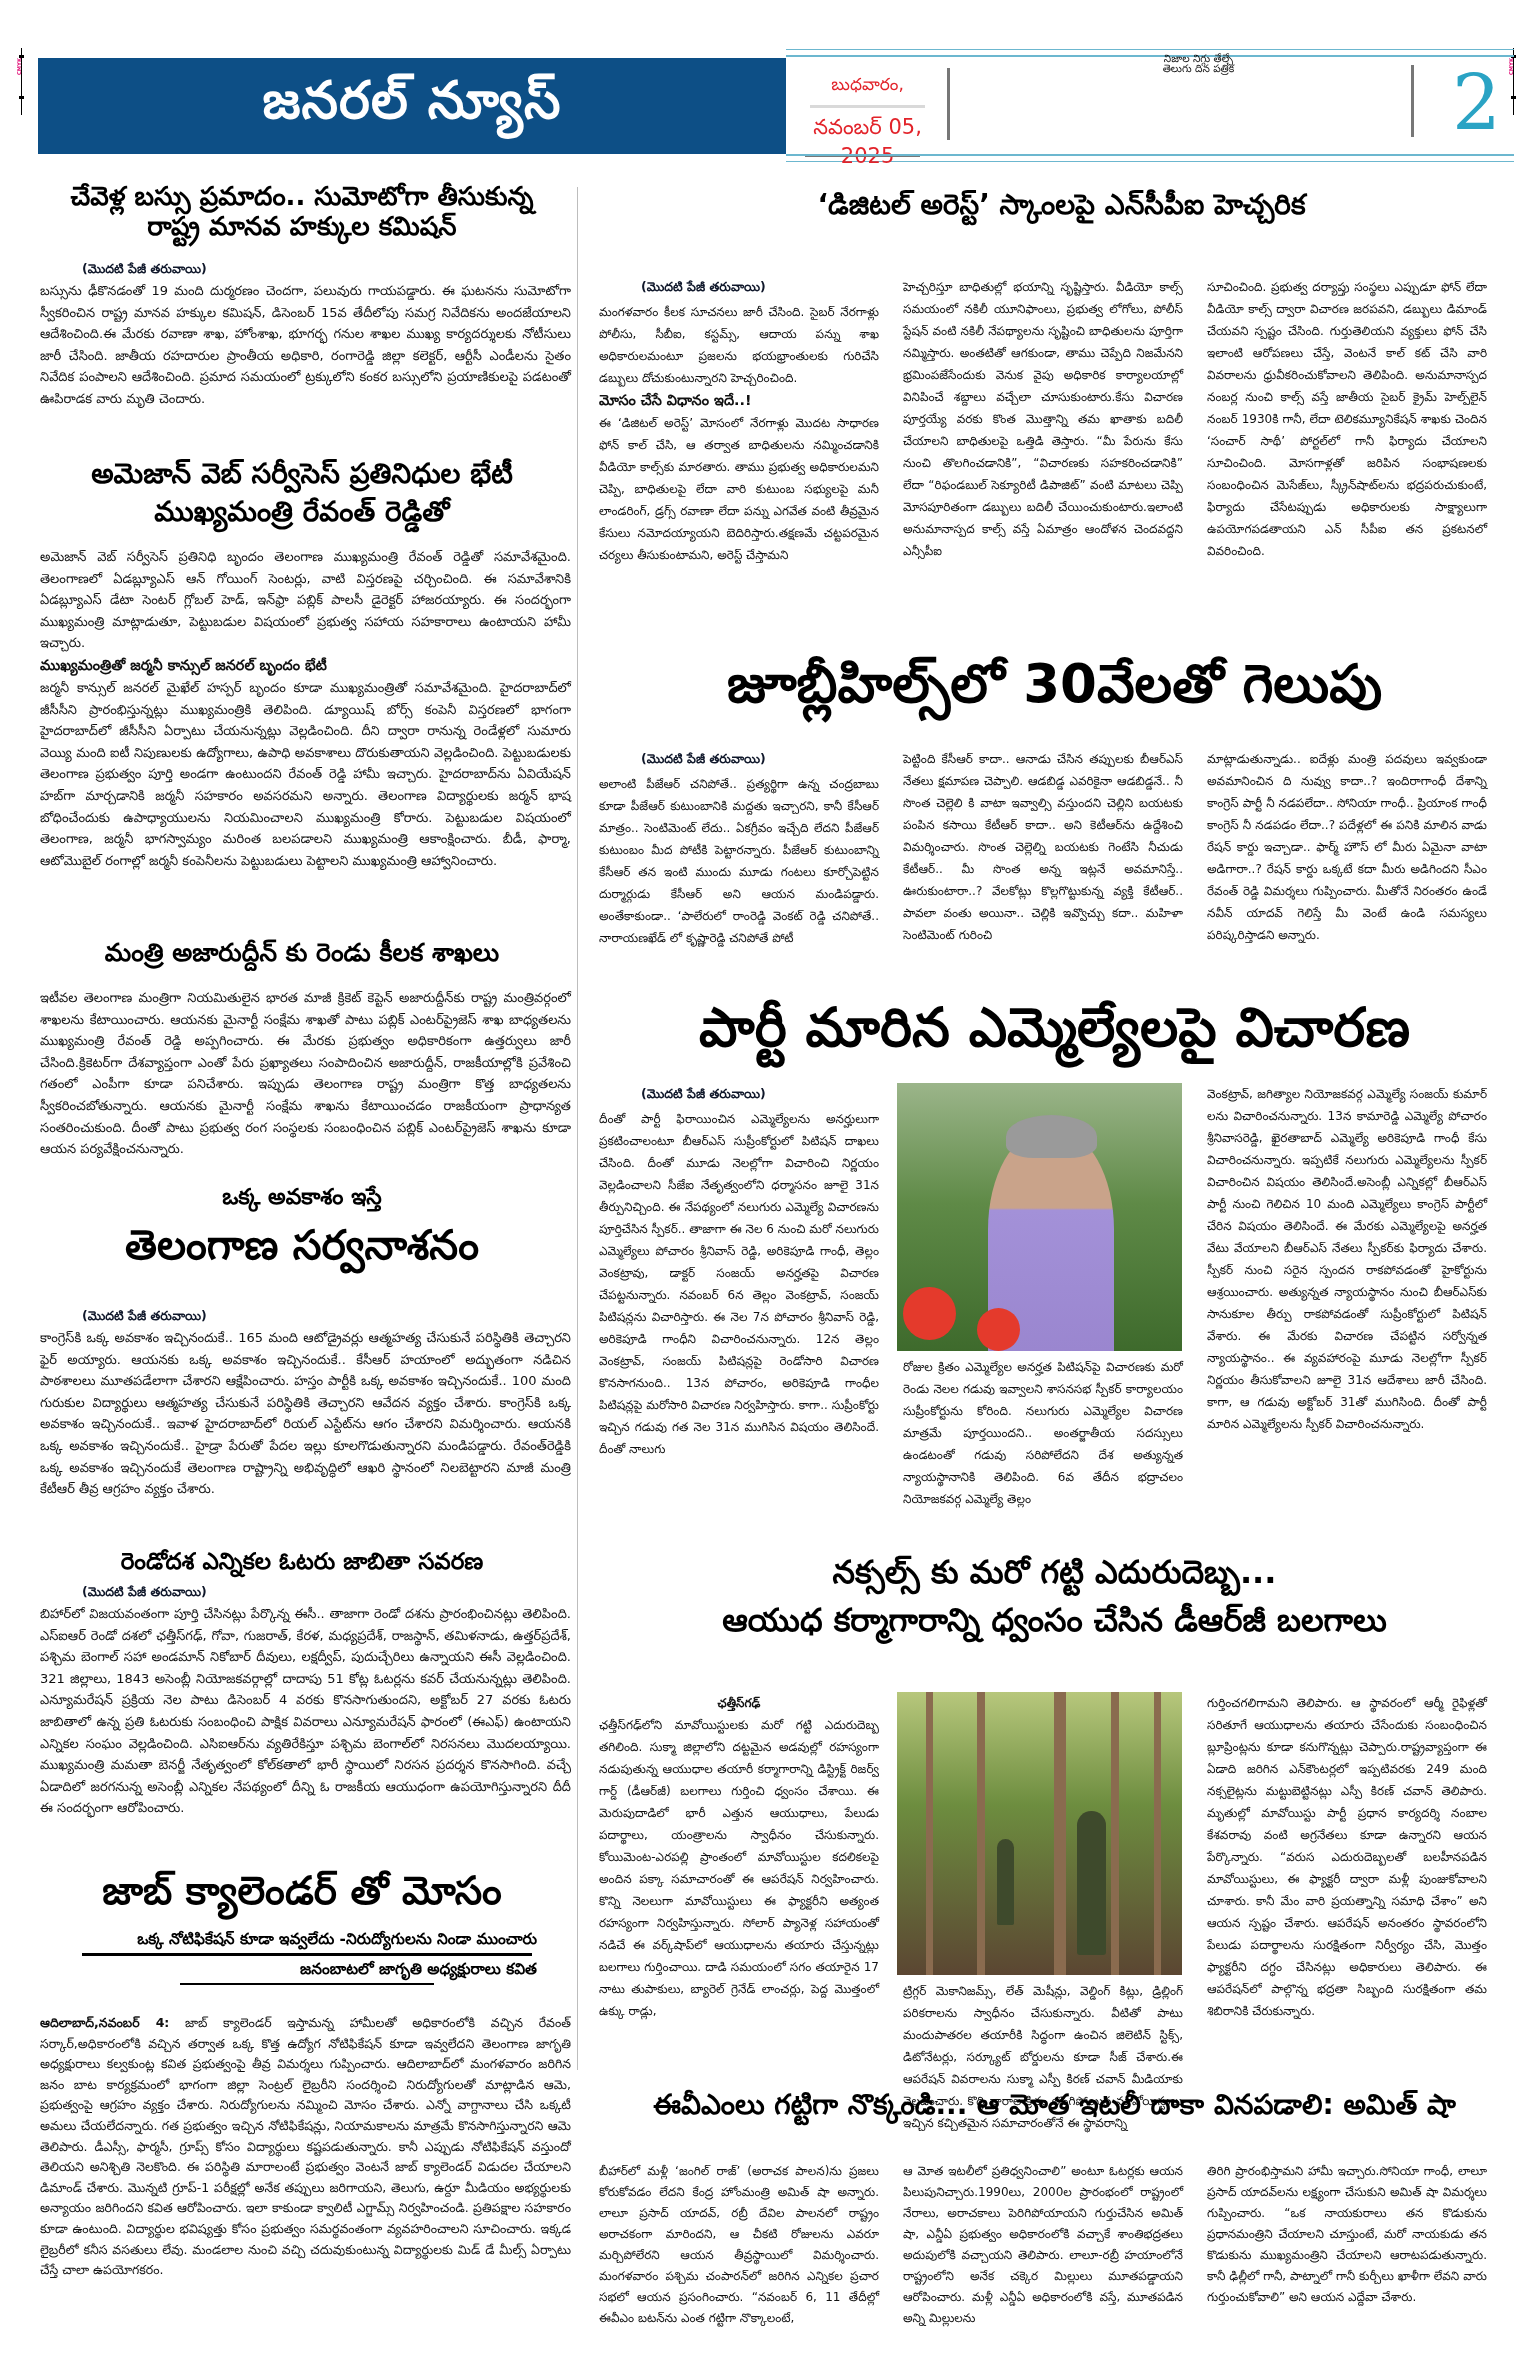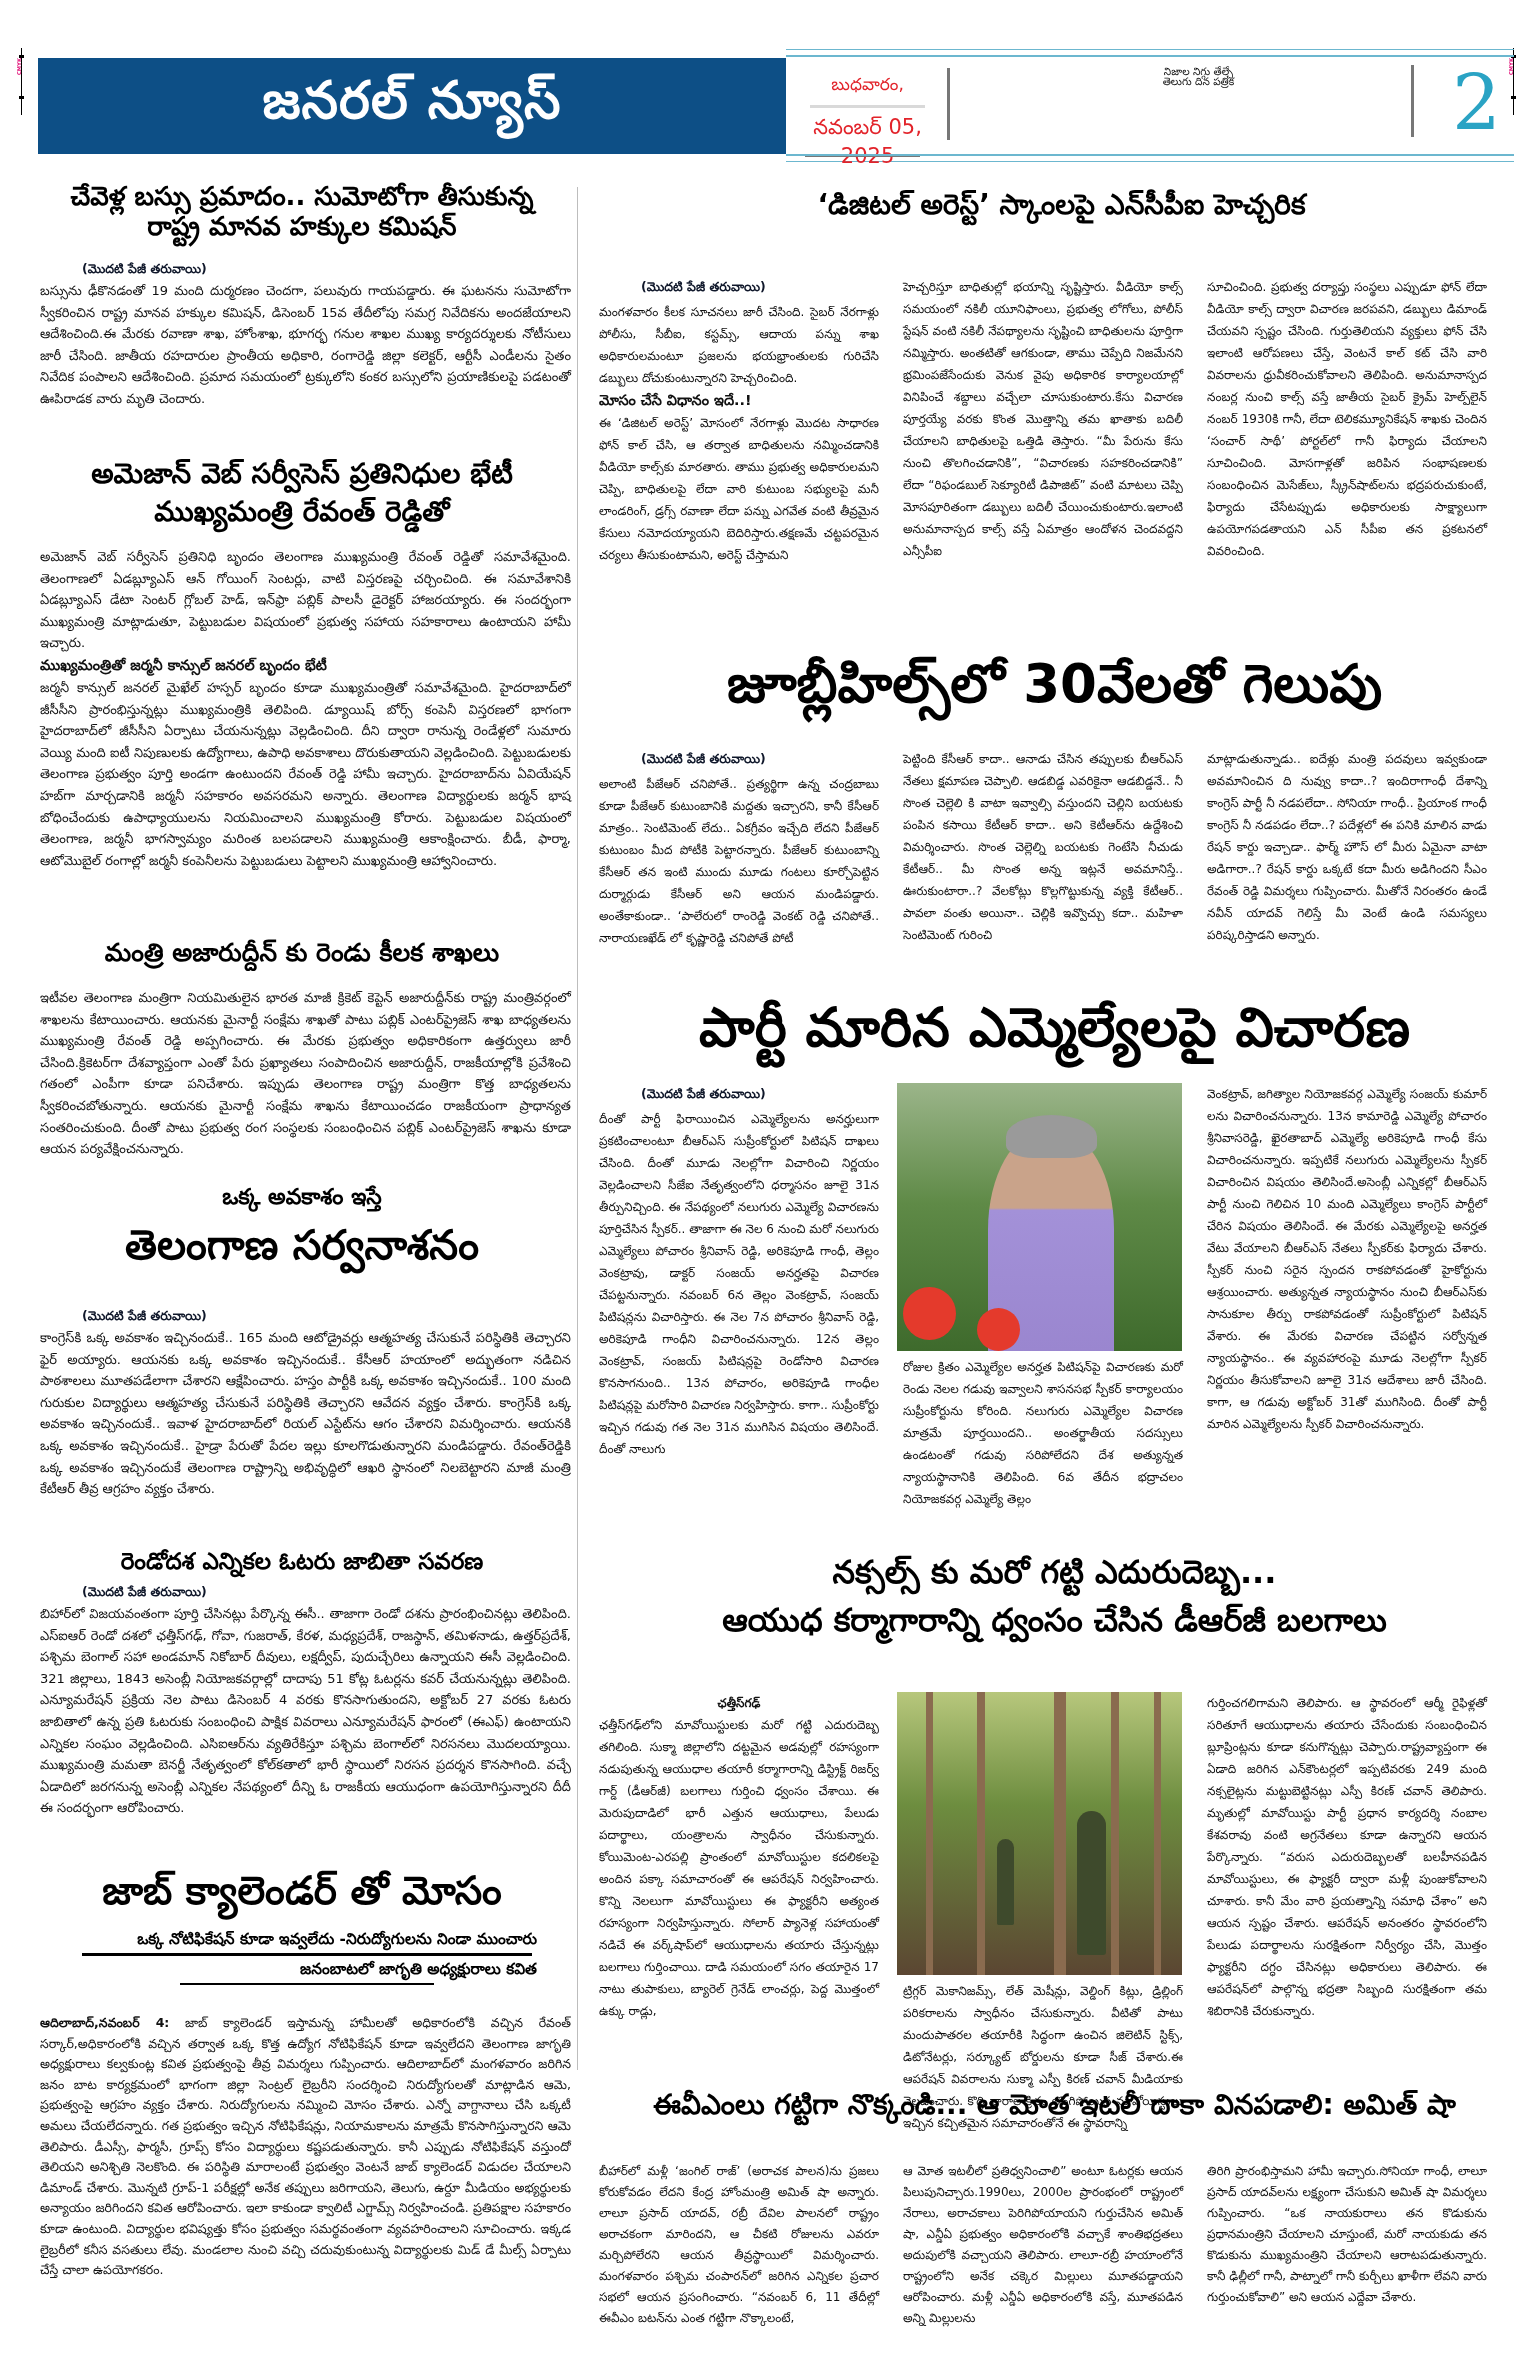--- a/index.html
+++ b/index.html
@@ -20,21 +20,21 @@
   .mast-box { position: absolute; left: 786px; top: 49px; width: 728px; height: 113px; border-top: 1.9px solid #6cb7cf; border-bottom: 1.9px solid #6cb7cf; }
   .mast-box::before, .mast-box::after { content: ""; position: absolute; left: 0; right: 0; height: 1.9px; background: #6cb7cf; }
   .mast-box::before { top: 4.8px; }
   .mast-box::after { bottom: 4.8px; }
   .mast-date { position: absolute; left: 9.6px; top: 24px; width: 144px; text-align: center; color: #e2232a; font-weight: normal; }
   .mast-date .day { font-size: 17px; display: block; }
   .mast-date .rule { display: block; width: 115px; height: 3.8px; background: #d9d9d9; margin: 6.7px auto; }
   .mast-date .date { font-size: 21px; display: block; }
   .mast-date .under { position: absolute; left: 9.6px; top: 81px; width: 115px; height: 1.9px; background: #777; }
   .vbar { position: absolute; width: 2.9px; background: #777; }
-  .logo { position: absolute; left: 288px; top: 15px; width: 249px; height: 101px; text-align: center; }
+  .logo { position: absolute; left: 288px; top: 2px; width: 249px; height: 101px; text-align: center; }
   .logo .tag { font-size: 10.5px; color: #111; display: block; }
   .logo .name { font-size: 72px; line-height: 72px; font-weight: bold; color: #e2232a; -webkit-text-stroke: 2.4px #000; display: block; }
   .logo .sub { font-size: 10.5px; color: #111; display: block; margin-top: -4.8px; }
   .page-num { position: absolute; left: 666px; top: 9.6px; font-family: "DejaVu Serif", serif; font-size: 77px; line-height: 86px; color: #2aa3c4; }
 
   
   .col-rule { position: absolute; left: 577px; top: 187px; width: 1.4px; height: 1883px; background: #bdbdbd; }
   .headline { position: absolute; font-weight: bold; text-align: center; color: #000; line-height: 1.15; }
   .continue { position: absolute; font-size: 12.5px; font-weight: bold; color: #0f172a; margin-left: 42px; }
   .body { position: absolute; font-size: 13px; line-height: 21.6px; text-align: justify; color: #111; }

